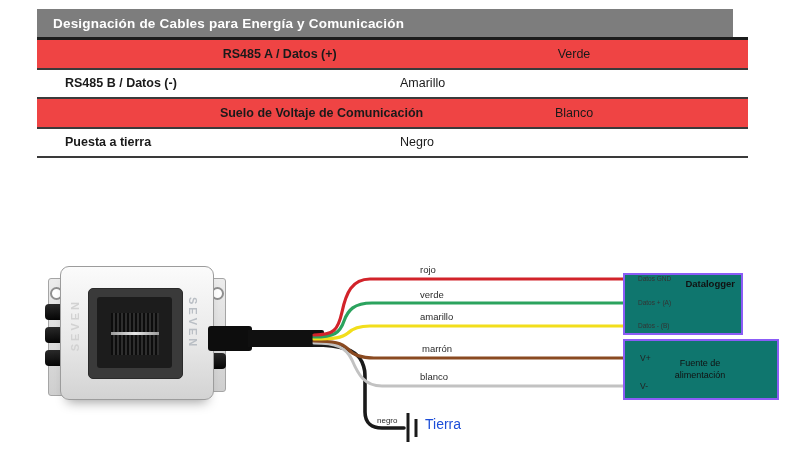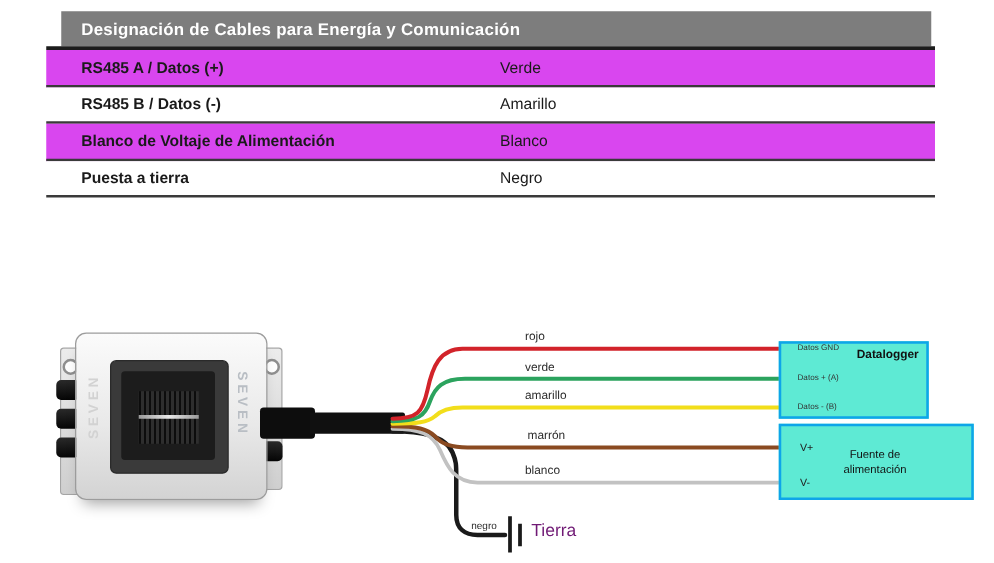--- a/index.html
+++ b/index.html
@@ -3,30 +3,30 @@
 <meta charset="utf-8">
 <style>
   html,body{margin:0;padding:0;background:#ffffff;}
   .page{
     position:relative;width:795px;height:450px;background:#ffffff;overflow:hidden;
     font-family:"Liberation Sans", sans-serif;color:#1a1a1a;
   }
   
   .cable-table{position:absolute;left:37px;top:9px;width:711px;}
   .tbl-header-bar{
-    margin-left:12px;width:696px;height:28px;background:#7d7d7d;
+    width:696px;height:28px;background:#7d7d7d;
     display:flex;align-items:center;
   }
   .tbl-title{color:#ffffff;font-weight:bold;font-size:13.5px;padding-left:16px;letter-spacing:.2px;}
   .tbl-body{border-top:3px solid #1c1c1c;}
   .tbl-row{
     height:27.5px;border-bottom:2px solid #3a3a3a;
     display:flex;align-items:center;background:#ffffff;
   }
-  .tbl-row.alt{background:#d946ef;}
+  .tbl-row.alt{background:#ef4444;justify-content:center;}
   .cell-label{font-weight:bold;font-size:12.5px;padding-left:28px;width:335px;flex:none;}
   .cell-value{font-size:12.5px;}
   
   .diagram{position:absolute;left:0;top:228px;width:795px;height:222px;}
   
   .bracket{
     position:absolute;background:linear-gradient(180deg,#ececec,#cfcfcf);
     border:1px solid #a5a5a5;border-radius:3px;
   }
   .bracket-hole{
@@ -64,23 +64,23 @@
     position:absolute;width:19px;height:16px;border-radius:4px;
     background:linear-gradient(180deg,#2a2a2a,#050505);
   }
   .cable-gland{position:absolute;left:208px;top:98px;width:44px;height:25px;background:#0d0d0d;border-radius:3px;}
   .cable-run{position:absolute;left:248px;top:102px;width:76px;height:17px;background:#101010;border-radius:0 2px 2px 0;}
   
   .wires-svg{position:absolute;left:0;top:0;width:795px;height:222px;pointer-events:none;}
   
   .wire-label{position:absolute;font-size:9.5px;color:#2b2b2b;}
   .small-label{position:absolute;font-size:8px;color:#2b2b2b;}
-  .tierra-label{position:absolute;font-size:14px;color:#701a75;}
+  .tierra-label{position:absolute;font-size:14px;color:#1d4ed8;}
   
-  .term-box{position:absolute;width:116px;border:2px solid #0ea5e9;background:#5eead4;}
+  .term-box{position:absolute;width:116px;border:2px solid #8b5cf6;background:#0f766e;}
   .box-datalogger{left:623px;top:45px;height:58px;}
   .box-power{left:623px;top:111px;height:57px;padding-left:36px;}
   .dl-title{position:absolute;right:6px;top:3px;font-size:9.5px;font-weight:bold;color:#111;}
   .ps-title{position:absolute;left:38px;top:16px;width:74px;text-align:center;font-size:9px;color:#111;white-space:pre-line;line-height:1.35;}
   .term-label{position:absolute;font-size:6.5px;color:#333;}
   .term-label.big{font-size:8.5px;color:#222;}
 </style>
 </head>
 <body>
 
@@ -93,21 +93,21 @@
     <div class="tbl-body">
       <div class="tbl-row alt">
         <span class="cell-label">RS485 A / Datos (+)</span>
         <span class="cell-value">Verde</span>
       </div>
       <div class="tbl-row">
         <span class="cell-label">RS485 B / Datos (-)</span>
         <span class="cell-value">Amarillo</span>
       </div>
       <div class="tbl-row alt">
-        <span class="cell-label">Blanco de Voltaje de Alimentación</span>
+        <span class="cell-label">Suelo de Voltaje de Comunicación</span>
         <span class="cell-value">Blanco</span>
       </div>
       <div class="tbl-row">
         <span class="cell-label">Puesta a tierra</span>
         <span class="cell-value">Negro</span>
       </div>
     </div>
   </section>
 
   <section class="diagram">

